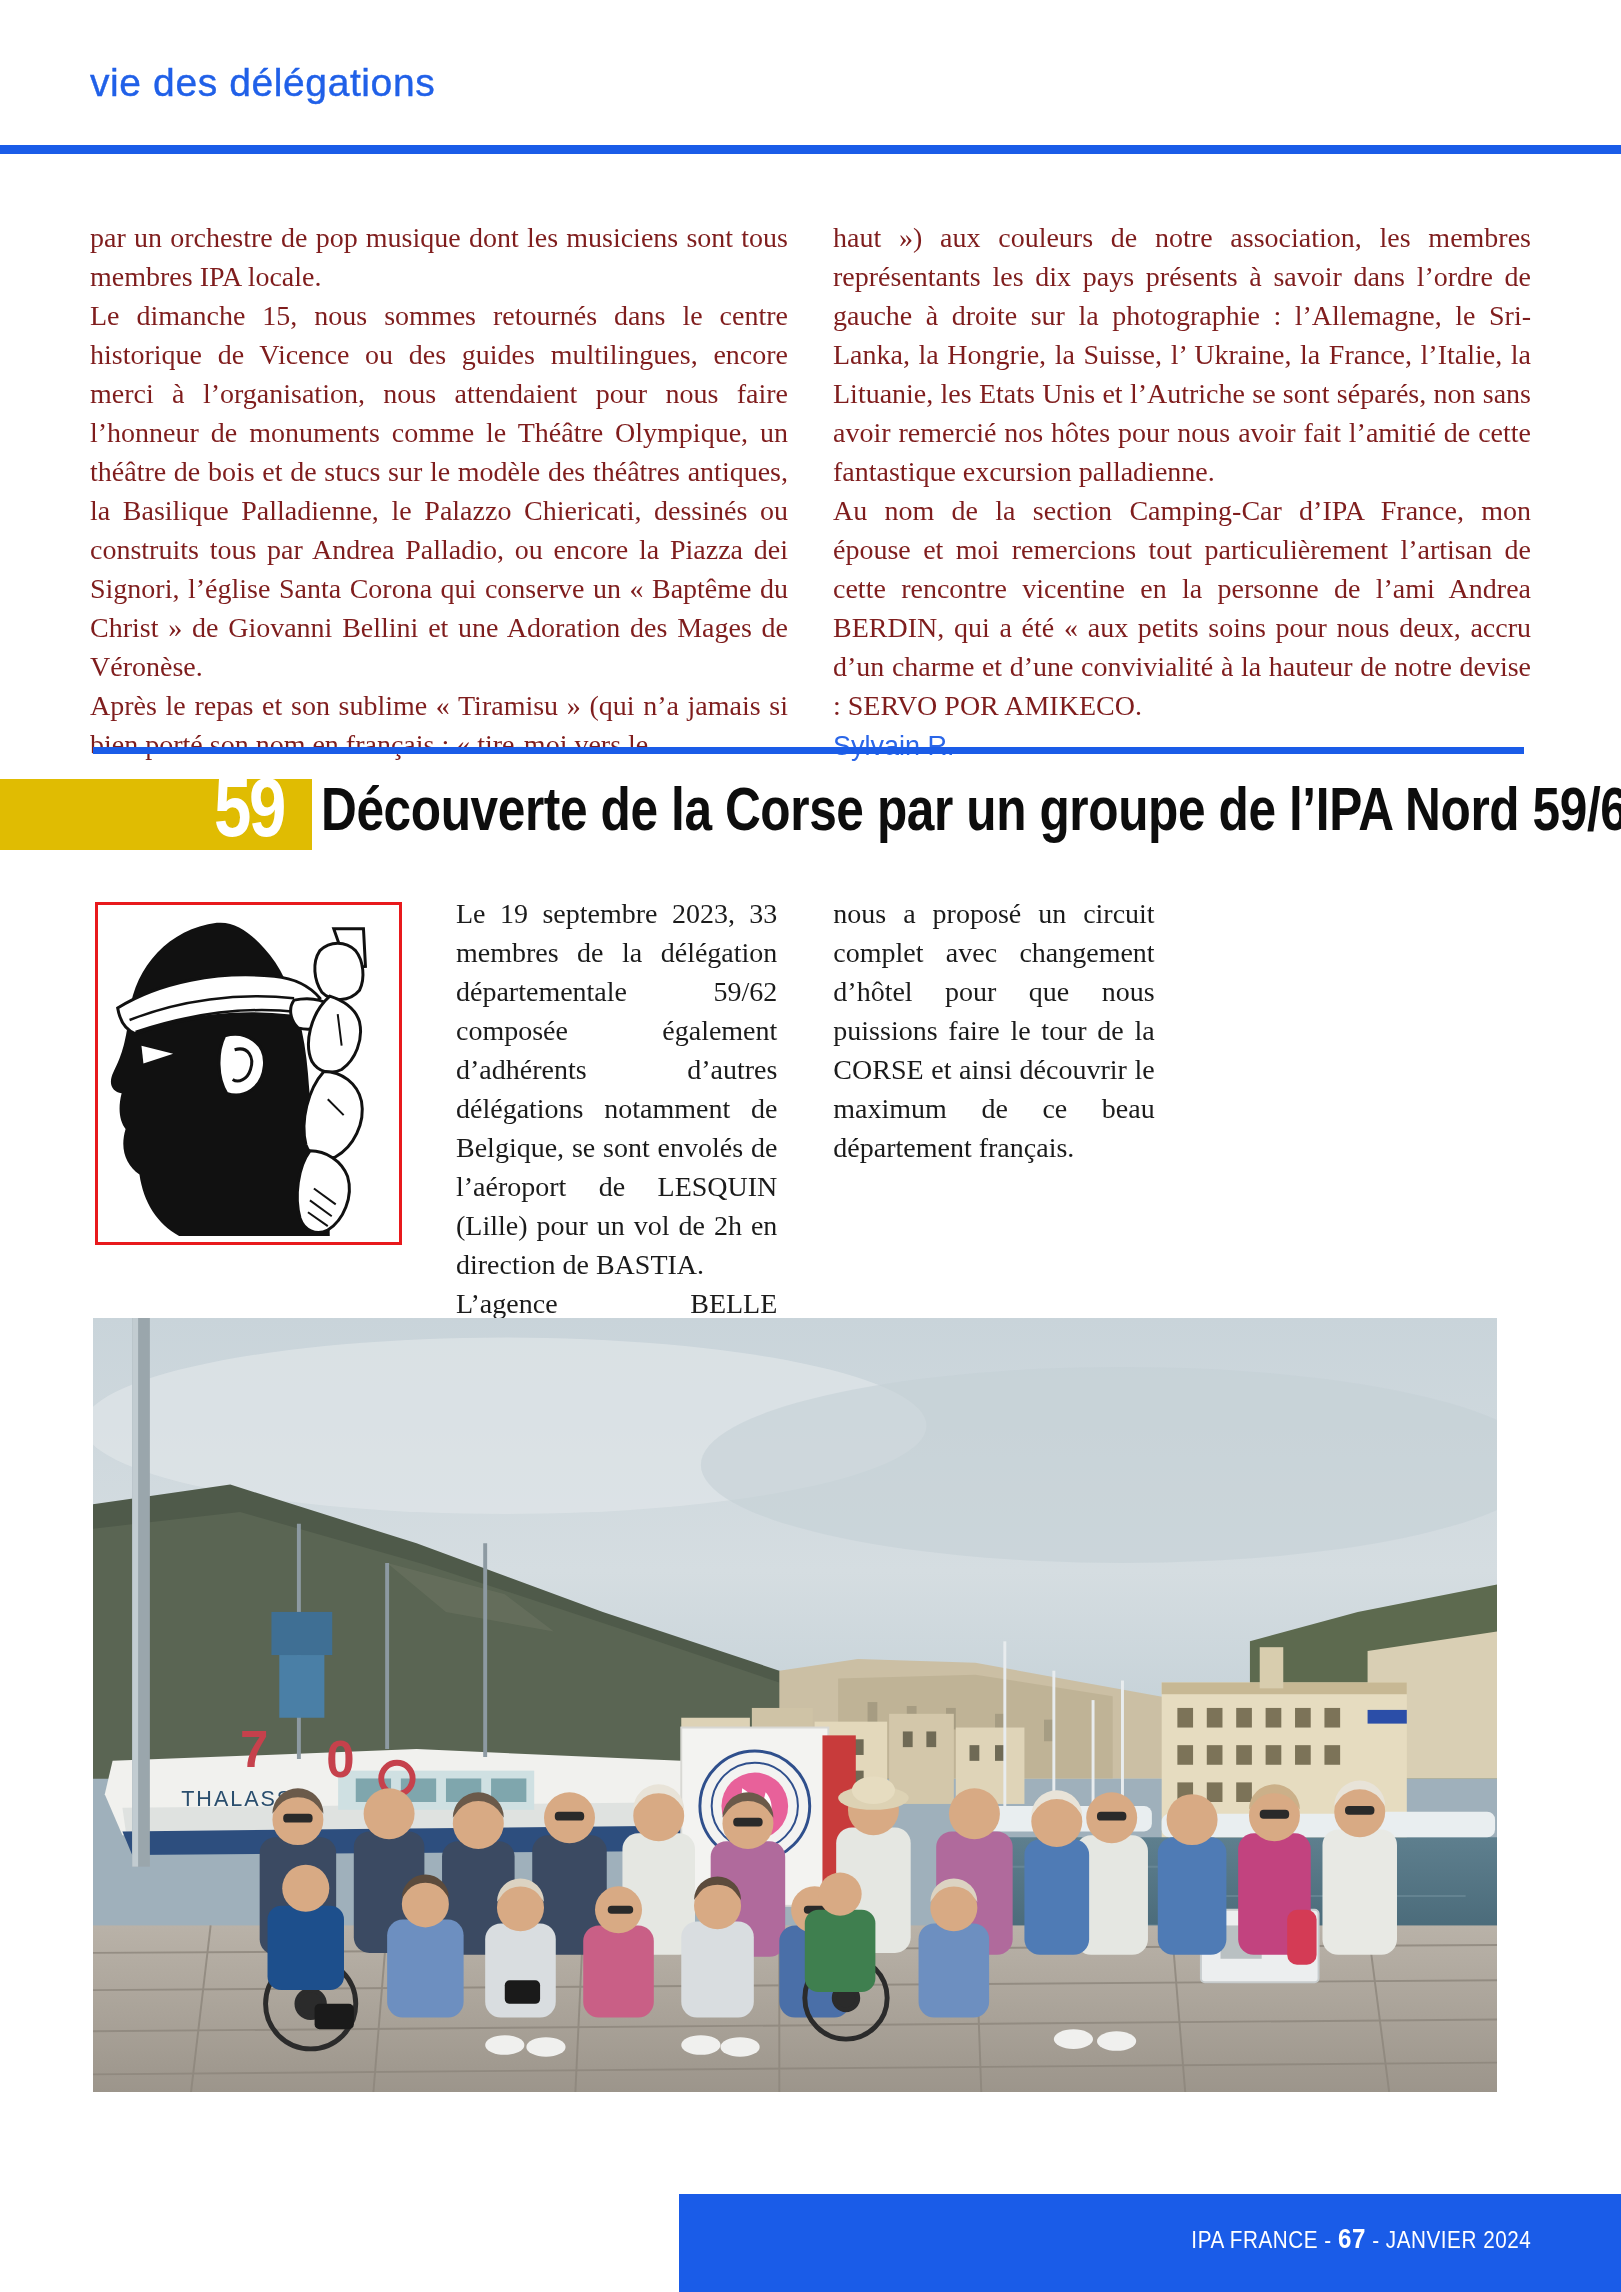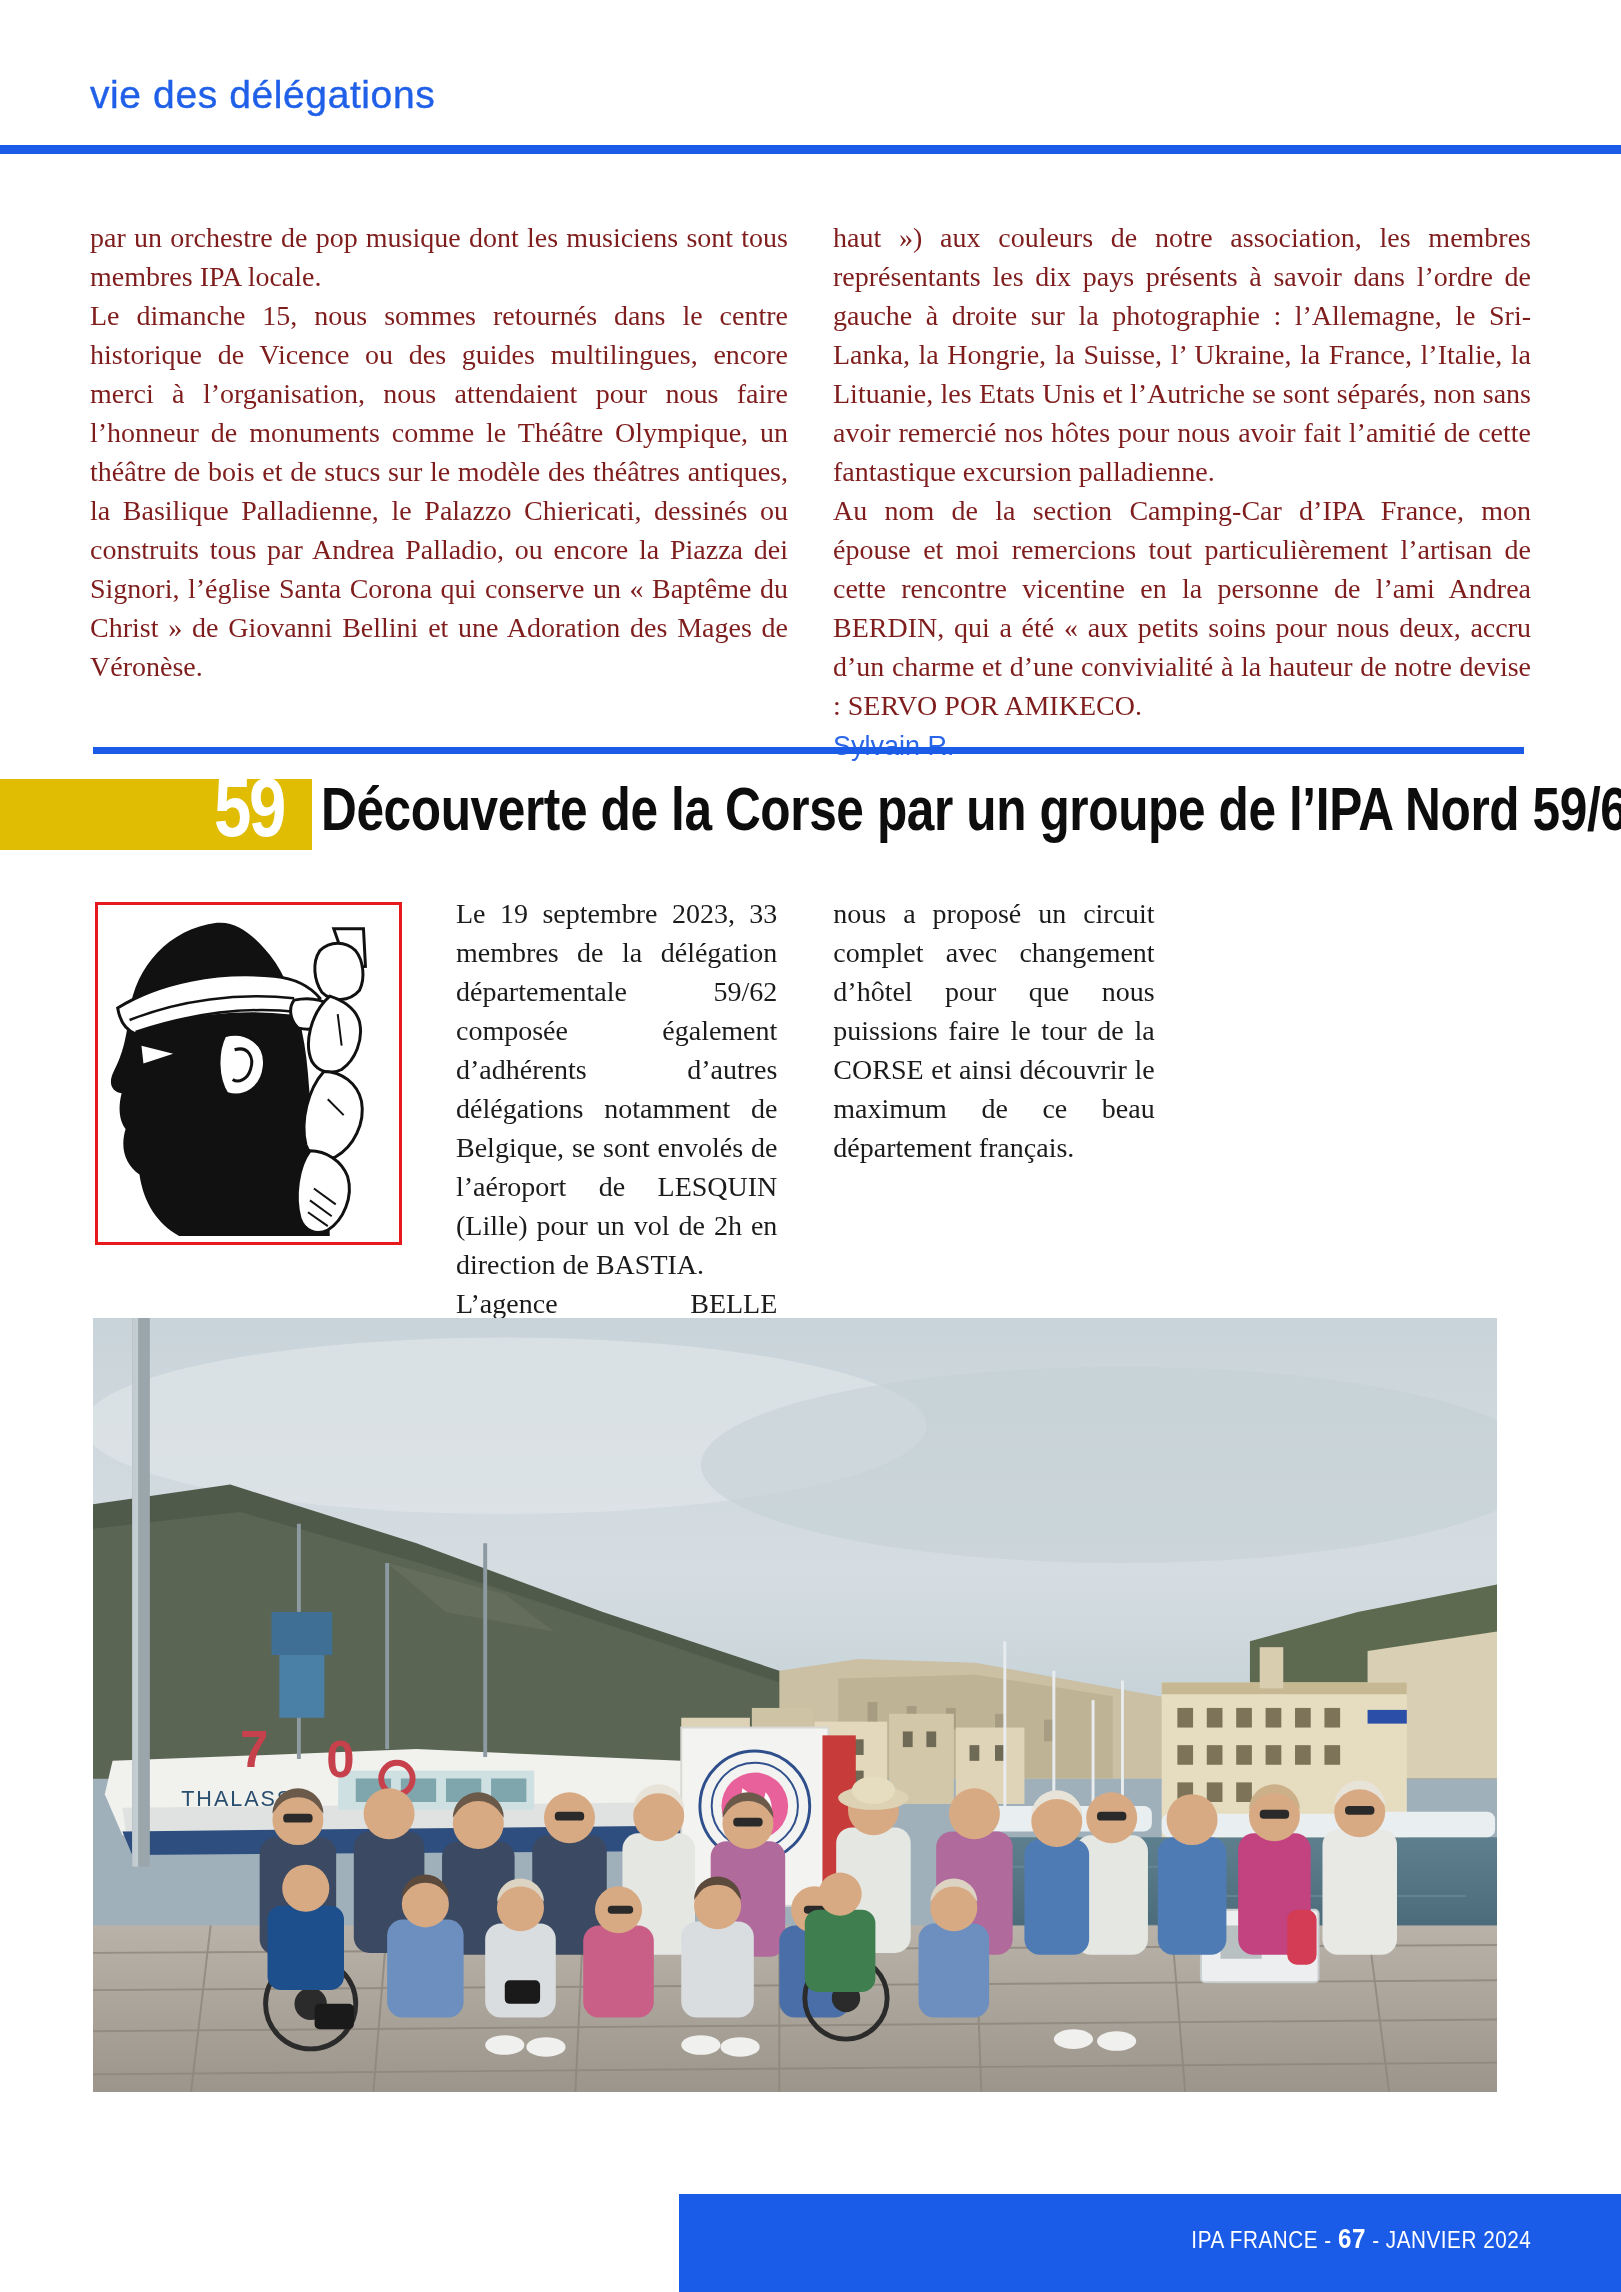--- a/index.html
+++ b/index.html
@@ -12,21 +12,21 @@
     height: 2293px;
     position: relative;
     font-family: "Liberation Serif", serif;
     overflow: hidden;
   }
 
   
   .running-head {
     position: absolute;
     left: 90px;
-    top: 73px;
+    top: 61px;
     font-family: "Liberation Sans", sans-serif;
     font-size: 39px;
     font-weight: 300;
     letter-spacing: 0.6px;
     color: #2060e8;
     -webkit-text-stroke: 0.4px #2060e8;
   }
   .head-rule {
     position: absolute;
     left: 0;
@@ -196,20 +196,21 @@
 </head>
 <body>
 
 <div class="running-head">vie des délégations</div>
 <div class="head-rule"></div>
 
 <div class="article-top">
   <div class="col">
     <p>par un orchestre de pop musique dont les musiciens sont tous membres IPA locale.</p>
     <p>Le dimanche 15, nous sommes retournés dans le centre historique de Vicence ou des guides multilingues, encore merci à l’organisation, nous attendaient pour nous faire l’honneur de monuments comme le Théâtre Olympique, un théâtre de bois et de stucs sur le modèle des théâtres antiques, la Basilique Palladienne, le Palazzo Chiericati, dessinés ou construits tous par Andrea Palladio, ou encore la Piazza dei Signori, l’église Santa Corona qui conserve un « Baptême du Christ » de Giovanni Bellini et une Adoration des Mages de Véronèse.</p>
+    <p>Après le repas et son sublime « Tiramisu » (qui n’a jamais si bien porté son nom en français : « tire-moi vers le</p>
   </div>
   <div class="col">
     <p>haut  ») aux couleurs de notre association, les membres représentants les dix pays présents à savoir dans l’ordre de gauche à droite sur la photographie : l’Allemagne, le Sri-Lanka, la Hongrie, la Suisse, l’ Ukraine, la France, l’Italie, la Lituanie, les Etats Unis et l’Autriche se sont séparés, non sans avoir remercié nos hôtes pour nous avoir fait l’amitié de cette fantastique excursion palladienne.</p>
     <p>Au nom de la section Camping-Car d’IPA France, mon épouse et moi remercions tout particulièrement l’artisan de cette rencontre vicentine en la personne de l’ami Andrea BERDIN, qui a été « aux petits soins pour nous deux, accru d’un charme et d’une convivialité à la hauteur de notre devise : SERVO POR AMIKECO.</p>
     <div class="signature">Sylvain R.</div>
   </div>
 </div>
 
 <div class="sep-rule"></div>
 

